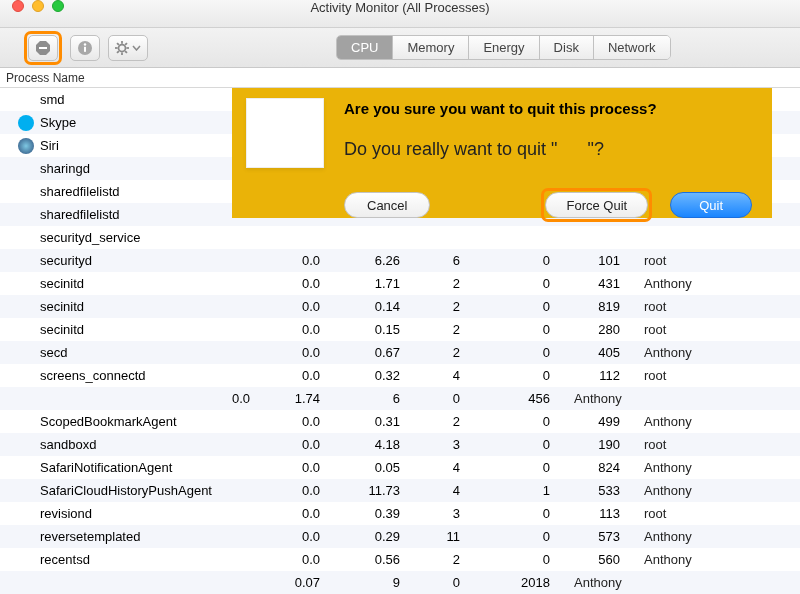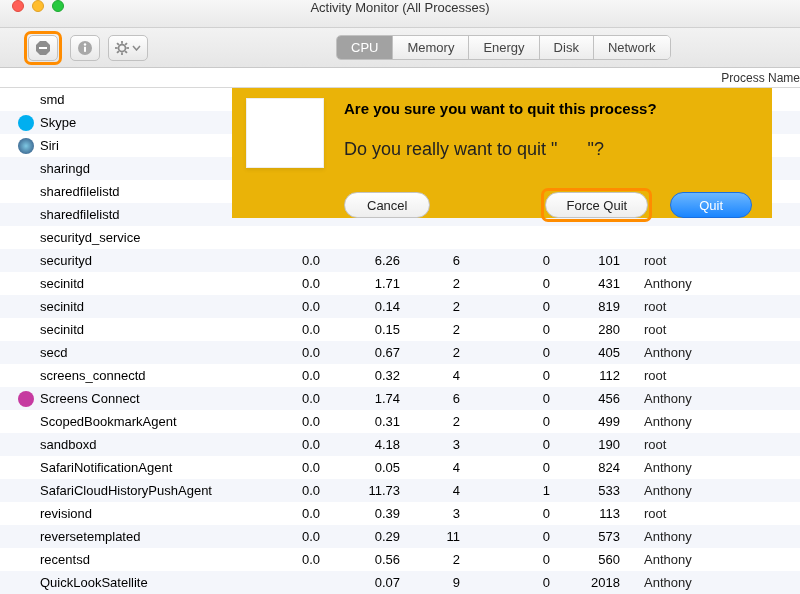--- a/index.html
+++ b/index.html
@@ -59,21 +59,20 @@
     cursor:default;
   }
   .seg .tab:last-child{border-right:none;}
   .seg .tab.active{ background:#a2a2a2; color:#fff; }
   .header-row {
     height:20px; background:#fff;
     border-bottom:1px solid #d8d8d8;
     display:flex; align-items:center;
     font-size:12px; color:#333;
     padding-left:6px;
-    justify-content:flex-end;
   }
   .list {
     background:#fff;
     height: calc(594px - 28px - 40px - 20px);
     overflow:hidden;
     position:relative;
   }
   .row {
     display:grid;
     grid-template-columns: 250px 70px 80px 60px 90px 70px 1fr;
@@ -335,24 +334,20 @@
         <span>screens_connectd</span>
       </div>
       <div class="num">0.0</div>
       <div class="num">0.32</div>
       <div class="num">4</div>
       <div class="num">0</div>
       <div class="num">112</div>
       <div class="user">root</div>
     </div>
     <div class="row">
-      <div class="pname">
-        <span class="ico" style="background: rgb(198, 58, 160); border-radius: 50%;"></span>
-        <span>Screens Connect</span>
-      </div>
       <div class="num">0.0</div>
       <div class="num">1.74</div>
       <div class="num">6</div>
       <div class="num">0</div>
       <div class="num">456</div>
       <div class="user">Anthony</div>
     </div>
     <div class="row">
       <div class="pname">
         <span style="width: 16px;"></span>
@@ -431,24 +426,20 @@
         <span>recentsd</span>
       </div>
       <div class="num">0.0</div>
       <div class="num">0.56</div>
       <div class="num">2</div>
       <div class="num">0</div>
       <div class="num">560</div>
       <div class="user">Anthony</div>
     </div>
     <div class="row">
-      <div class="pname">
-        <span style="width: 16px;"></span>
-        <span>QuickLookSatellite</span>
-      </div>
       <div class="num"></div>
       <div class="num">0.07</div>
       <div class="num">9</div>
       <div class="num">0</div>
       <div class="num">2018</div>
       <div class="user">Anthony</div>
     </div>
   </div>
 
 <div class="dialog">

